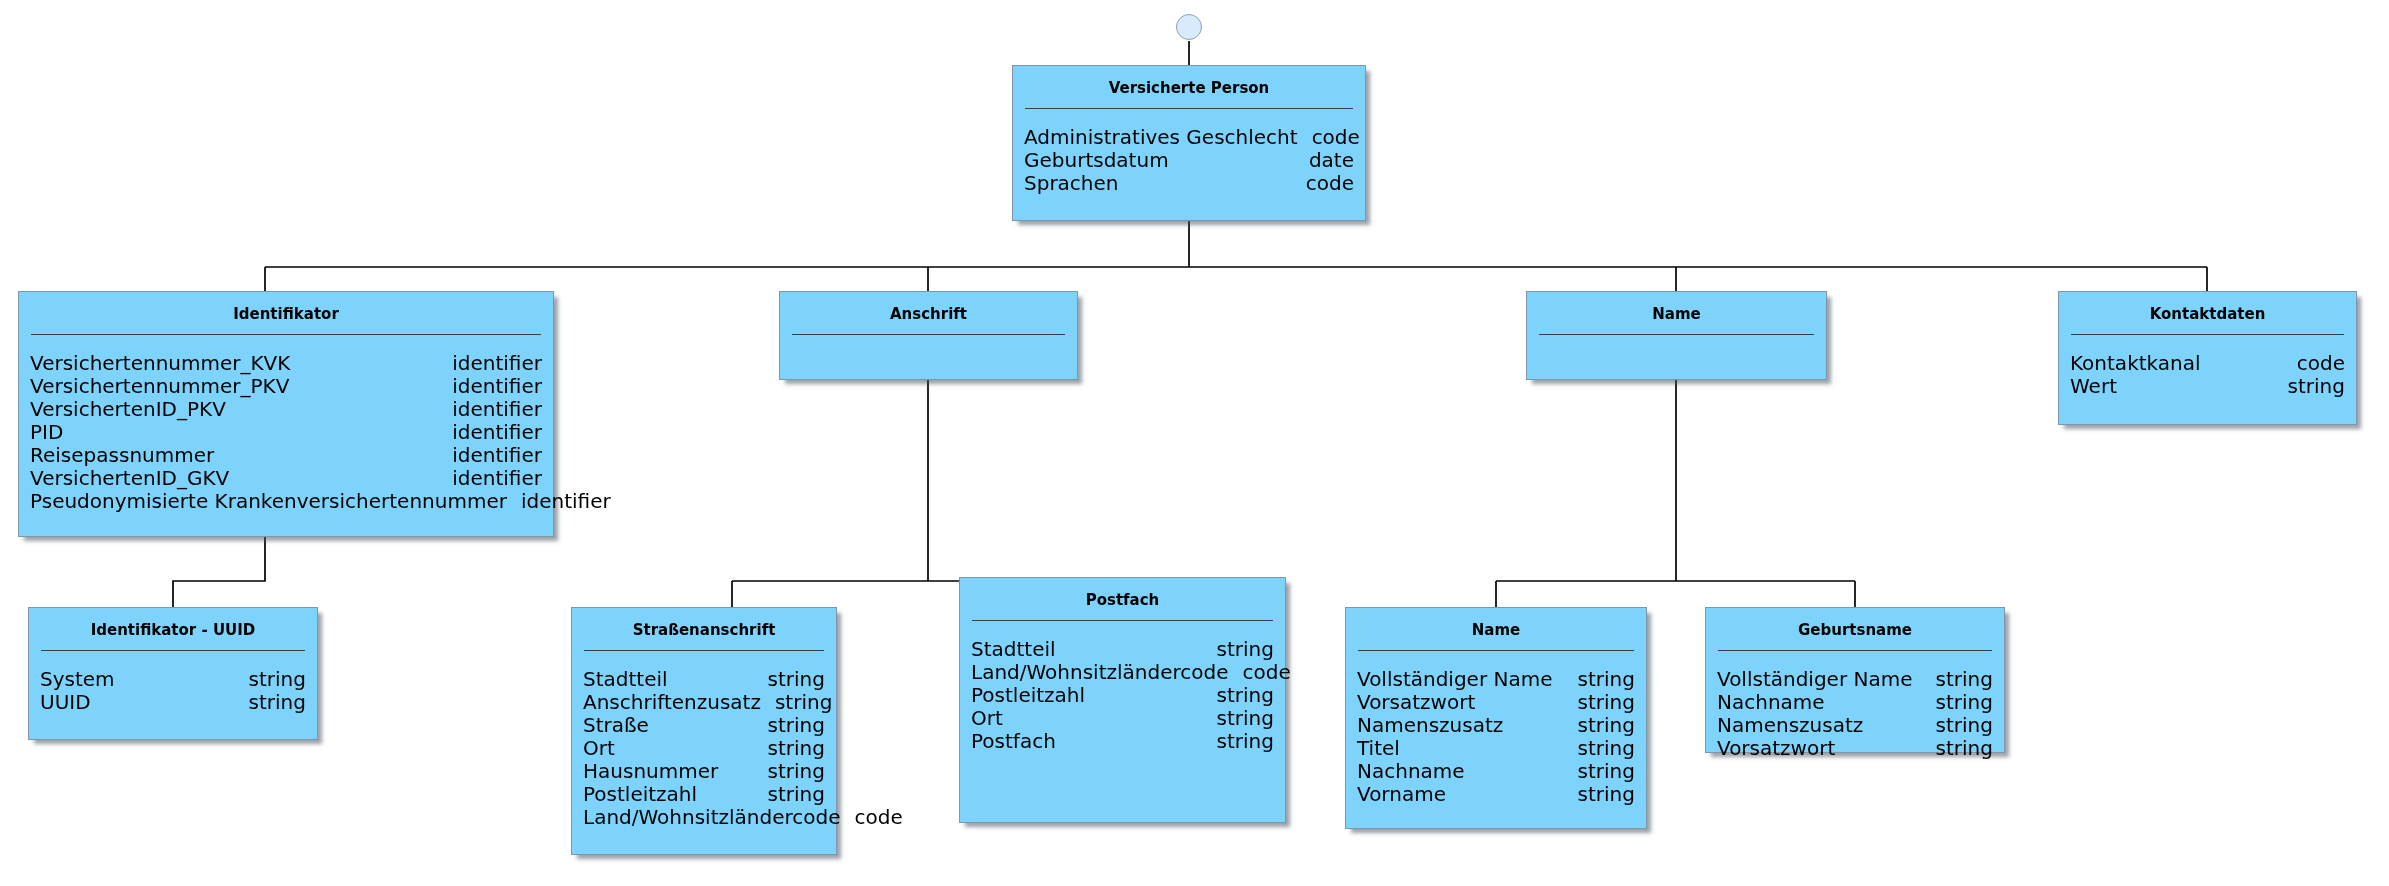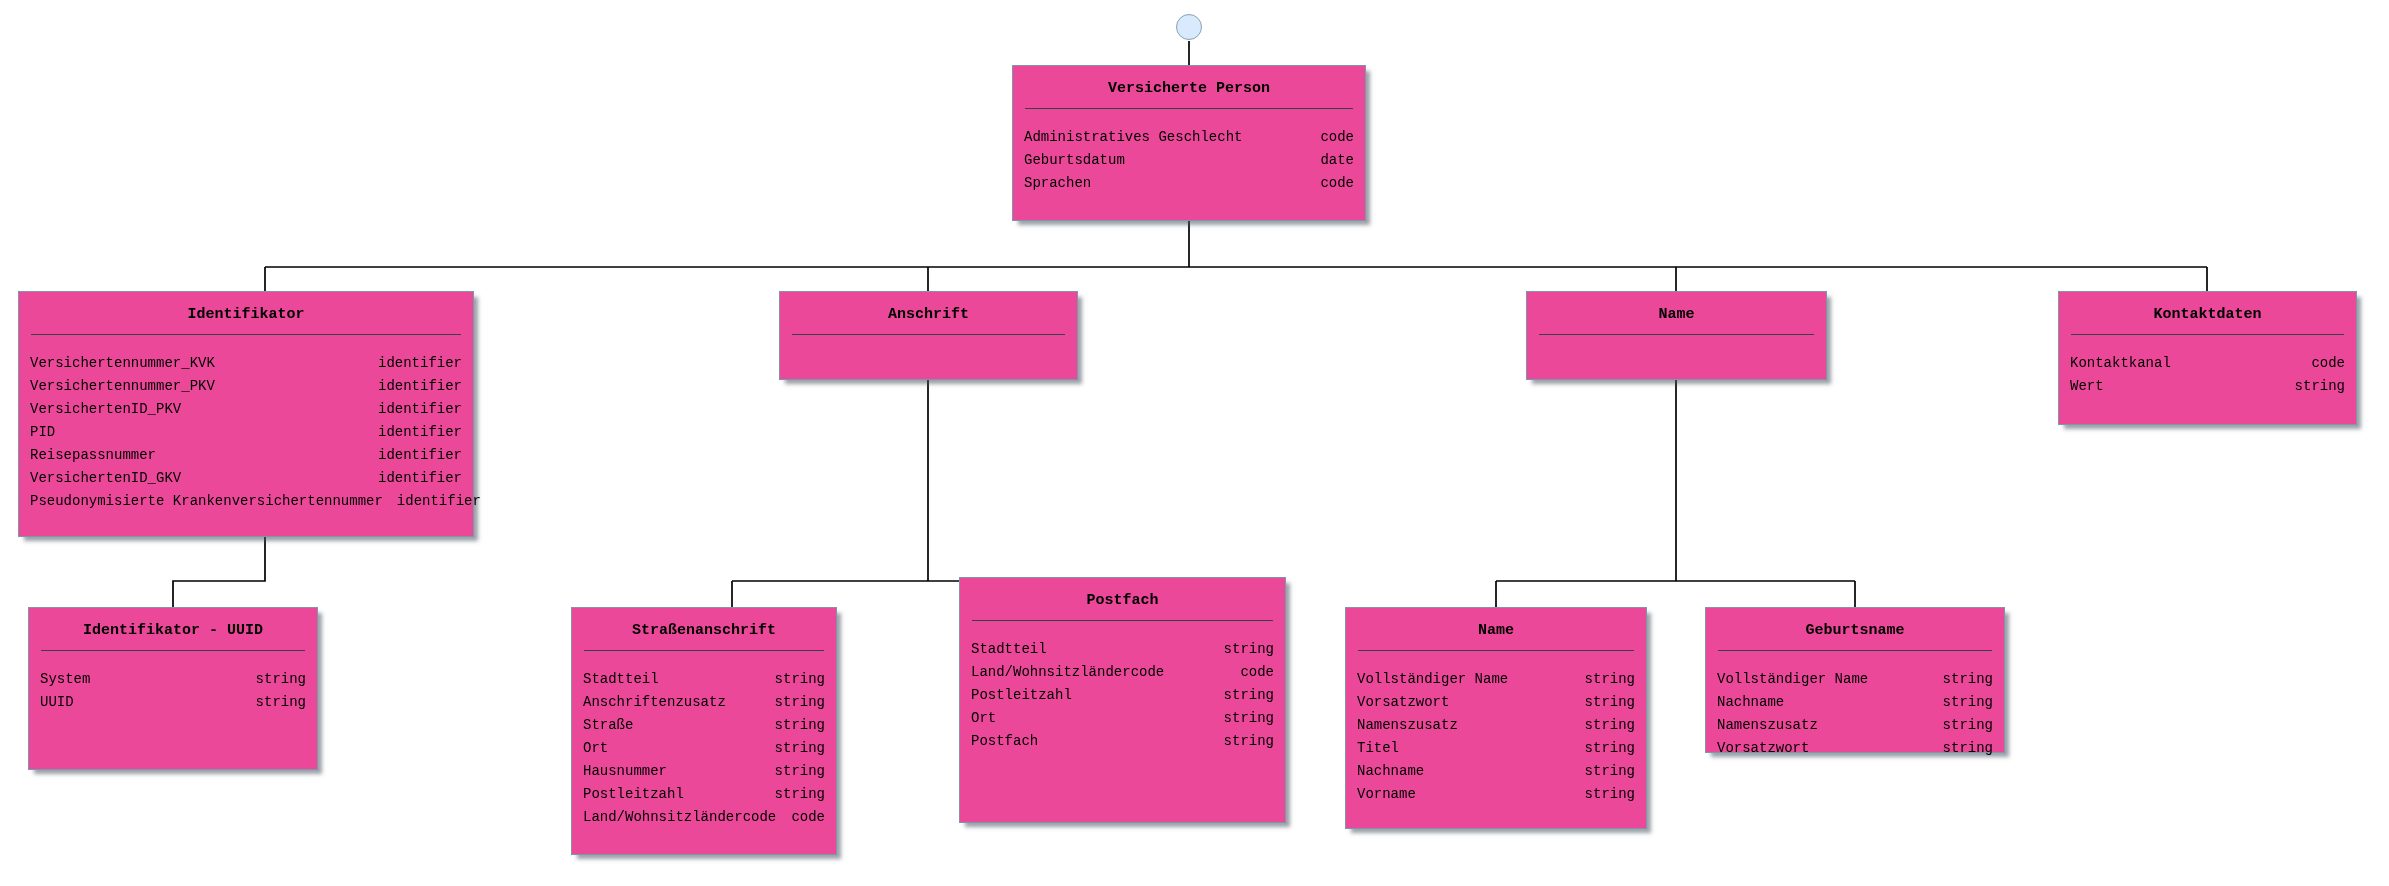--- a/index.html
+++ b/index.html
@@ -34,48 +34,47 @@
     width: 26px;
     height: 26px;
     border-radius: 50%;
     background: #d8eafc;
     border: 1.5px solid #8ba0b5;
     box-sizing: border-box;
   }
   .entity {
     position: absolute;
     box-sizing: border-box;
-    background: #ec4899;
+    background: #7dd3fc;
     border: 1.5px solid #7f95aa;
     box-shadow: 5px 5px 4px -1px rgba(72, 84, 96, 0.55);
     color: #000000;
     display: flex;
     flex-direction: column;
-    font-family: Liberation Mono, monospace;
   }
   .entity-title {
     text-align: center;
     font-weight: bold;
     font-size: 15px;
     line-height: 19px;
     padding: 13px 10px 10px 10px;
   }
   .entity-sep {
     border-top: 1.4px solid #3a4049;
     margin: 0 12px;
   }
   .entity-rows {
     padding: 17px 11px 12px 11px;
     flex: 1;
   }
   .entity-row {
     display: flex;
     justify-content: space-between;
     align-items: baseline;
-    font-size: 14px;
+    font-size: 20px;
     line-height: 23px;
     white-space: nowrap;
   }
   .attr-name { text-align: left; }
   .attr-type { text-align: center; padding-left: 14px; }
 </style>
 </head>
 <body>
 
 <div id="canvas">
@@ -113,21 +112,21 @@
           <span class="attr-name">Geburtsdatum</span>
           <span class="attr-type">date</span>
         </div>
         <div class="entity-row">
           <span class="attr-name">Sprachen</span>
           <span class="attr-type">code</span>
         </div>
       </div>
   </div>
 
-  <div class="entity" style="left:18px; top:291px; width:456px; height:246px;">
+  <div class="entity" style="left:18px; top:291px; width:536px; height:246px;">
     <div class="entity-title">Identifikator</div>
     <div class="entity-sep"></div>
     <div class="entity-rows">
         <div class="entity-row">
           <span class="attr-name">Versichertennummer_KVK</span>
           <span class="attr-type">identifier</span>
         </div>
         <div class="entity-row">
           <span class="attr-name">Versichertennummer_PKV</span>
           <span class="attr-type">identifier</span>
@@ -175,21 +174,21 @@
           <span class="attr-name">Kontaktkanal</span>
           <span class="attr-type">code</span>
         </div>
         <div class="entity-row">
           <span class="attr-name">Wert</span>
           <span class="attr-type">string</span>
         </div>
       </div>
   </div>
 
-  <div class="entity" style="left:28px; top:607px; width:290px; height:163px;">
+  <div class="entity" style="left:28px; top:607px; width:290px; height:133px;">
     <div class="entity-title">Identifikator - UUID</div>
     <div class="entity-sep"></div>
     <div class="entity-rows">
         <div class="entity-row">
           <span class="attr-name">System</span>
           <span class="attr-type">string</span>
         </div>
         <div class="entity-row">
           <span class="attr-name">UUID</span>
           <span class="attr-type">string</span>

